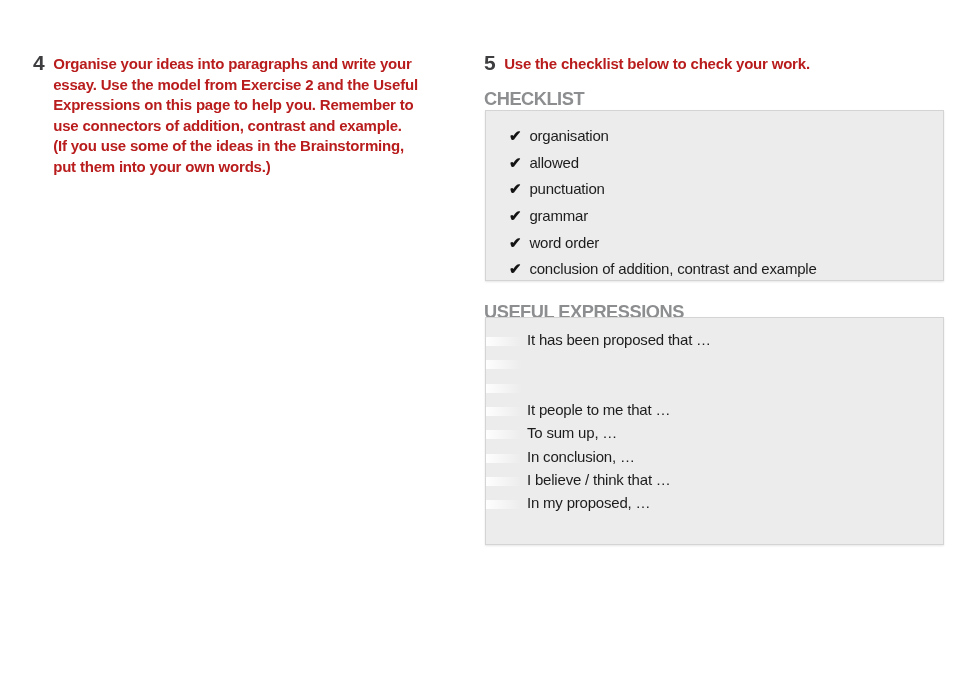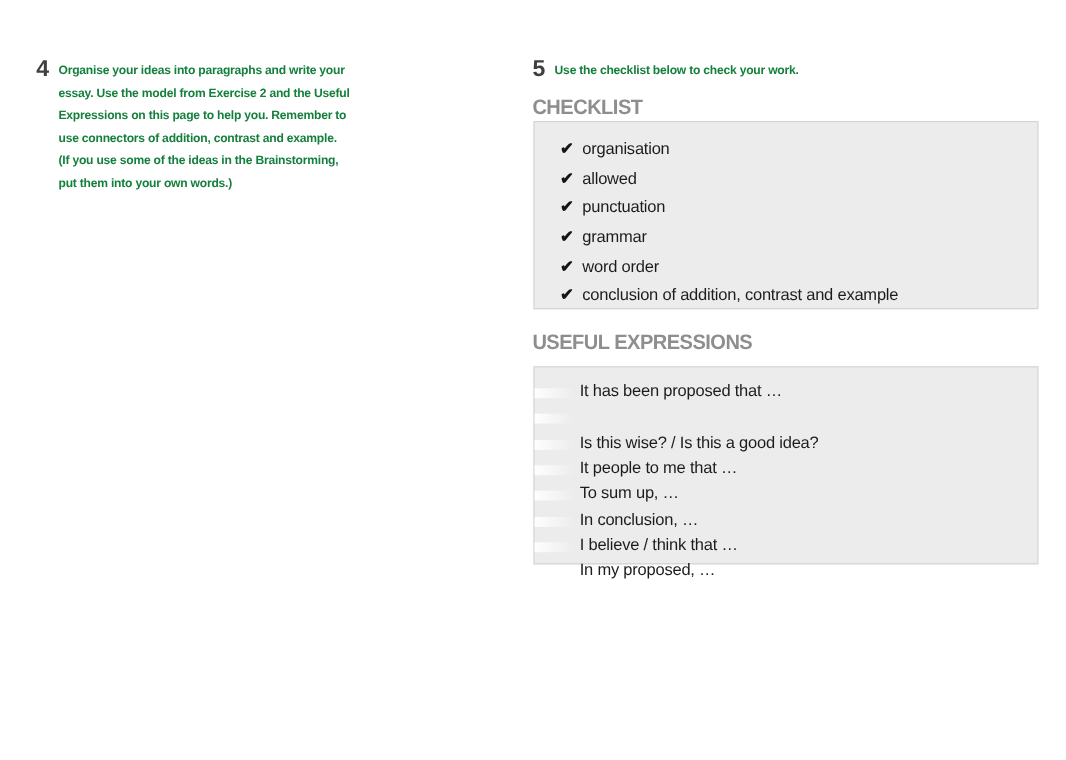--- a/index.html
+++ b/index.html
@@ -13,21 +13,21 @@
 
   
   .exercise { position: absolute; display: flex; align-items: flex-start; }
   .ex-left  { left: 33px; top: 52px; width: 410px; }
   .ex-right { left: 484px; top: 52px; width: 462px; }
   .ex-num {
     font-size: 21px; font-weight: bold; color: #3e3e40;
     line-height: 22px; margin-right: 9px; letter-spacing: -0.5px;
   }
   .ex-text {
-    font-size: 11px; font-weight: bold; color: #15803d;
+    font-size: 15px; font-weight: bold; color: #b91c1c;
     line-height: 20.6px; white-space: pre-line; letter-spacing: -0.2px;
     padding-top: 2px;
   }
 
   
   .section-heading {
     position: absolute; left: 484px;
     font-size: 19px; font-weight: bold; color: #8d8e90;
     letter-spacing: -0.5px;
     transform: scaleX(0.96); transform-origin: left center;
@@ -36,21 +36,21 @@
   .heading-expressions { top: 301px; }
 
   
   .gray-box {
     position: absolute; left: 485px; width: 459px;
     background: #ececec;
     border: 1px solid #d4d4d4;
     box-shadow: 0 1px 2px rgba(0,0,0,0.10);
   }
   .box-checklist { top: 110px; height: 171px; padding: 11px 10px 0 23px; }
-  .box-expressions { top: 333px; height: 180px; padding: 10px 10px 0 0; }
+  .box-expressions { top: 317px; height: 228px; padding: 10px 10px 0 0; }
 
   
   .check-row {
     display: flex; align-items: center;
     height: 26.7px;
     font-size: 15px; color: #1c1c1c; letter-spacing: -0.2px;
   }
   .check-icon {
     font-size: 15px; font-weight: bold; color: #141414;
     margin-right: 8px; line-height: 1;
@@ -132,21 +132,20 @@
         <span class="expr-strip"></span>
         <span>It has been proposed that …</span>
       </div>
 
       <div class="expr-row">
         <span class="expr-strip"></span>
       </div>
 
       <div class="expr-row">
         <span class="expr-strip"></span>
-        <span>Is this wise? / Is this a good idea?</span>
       </div>
 
 
       <div class="expr-row">
         <span class="expr-strip"></span>
         <span>It people to me that …</span>
       </div>
 
       <div class="expr-row">
         <span class="expr-strip"></span>

